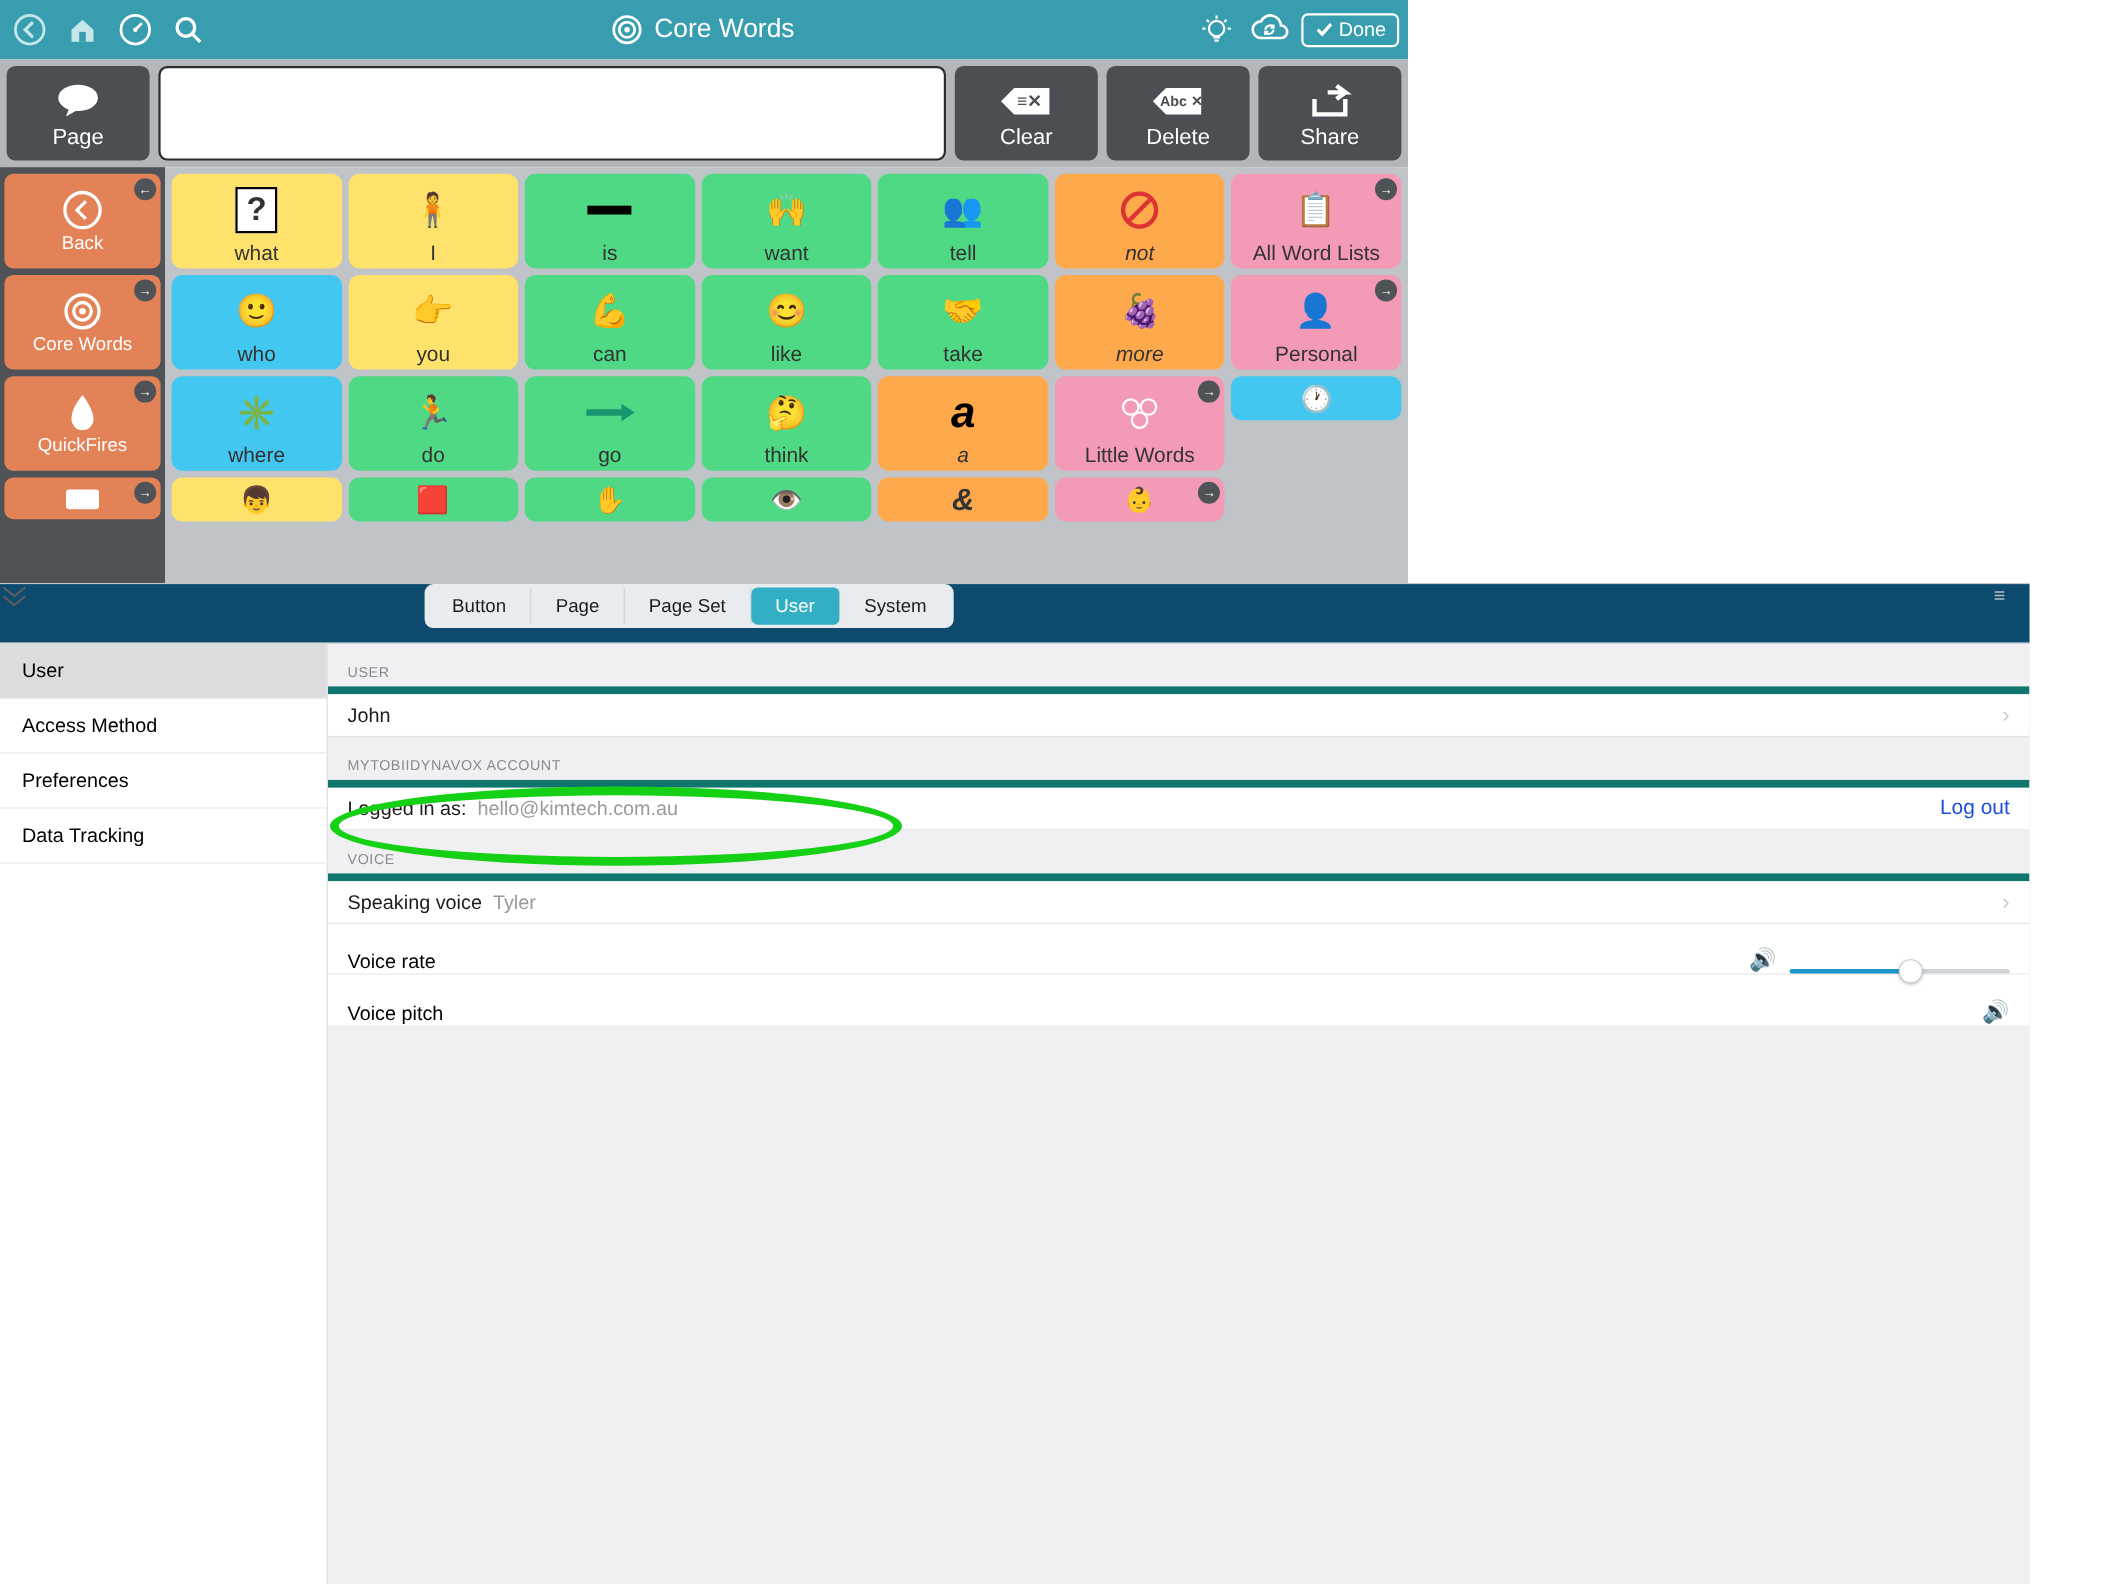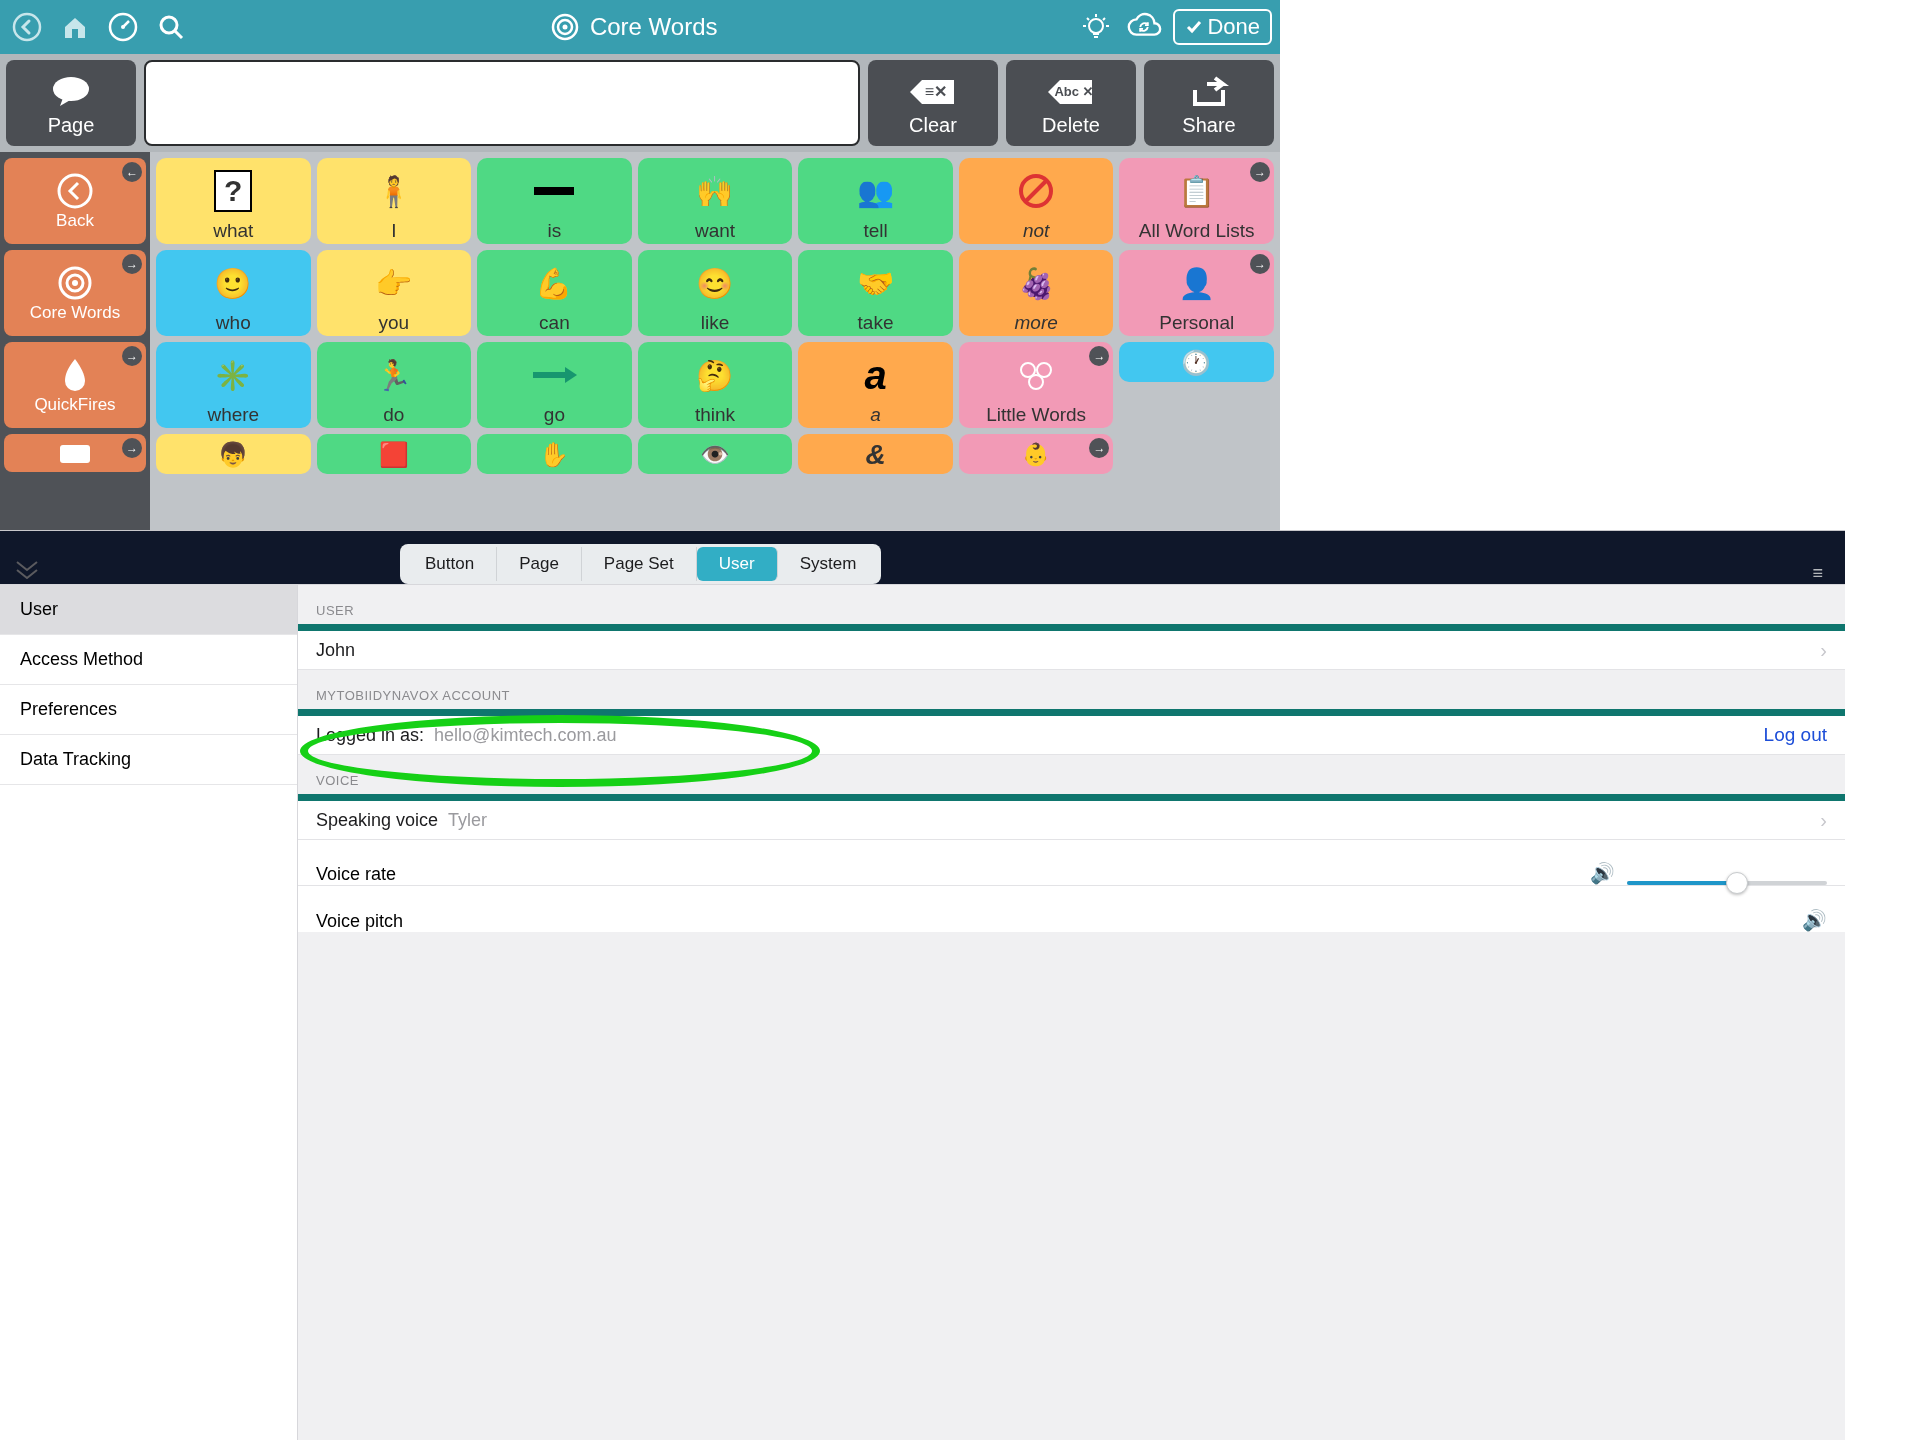--- a/index.html
+++ b/index.html
@@ -20,21 +20,21 @@
   color: #fff;
   padding: 0 8px;
 }
 .top-header .left, .top-header .right { display: flex; align-items: center; gap: 10px; }
 .top-header .center { flex: 1; display: flex; align-items: center; justify-content: center; gap: 10px; font-size: 24px; }
 .tb-icon {
   width: 38px; height: 38px; display: inline-flex; align-items: center; justify-content: center;
   color: #c7e6eb;
 }
 .done-btn {
-  border: 2px solid #fff; border-radius: 6px; padding: 3px 10px; color: #fff; font-size: 22px;
+  border: 2px solid #fff; border-radius: 6px; padding: 3px 10px; color: #fff; font-size: 18px;
   display: flex; align-items: center; gap: 4px;
 }
 
 
 .dark-bar {
   height: 98px;
   background: #b2b7bb;
   display: flex; gap: 8px; padding: 6px;
 }
 .dark-btn {
@@ -85,21 +85,21 @@
   background:#4f5257; color:#fff; display:flex; align-items:center; justify-content:center; font-size:12px;
 }
 
 
 .settings-panel {
   position:absolute; left:0; right:75px; top:530px; bottom:0; background:#f0f0f2;
   border-top:1px solid #c7c7cb; display:flex; flex-direction:column;
   box-shadow: 4px 0 0 #fff;
 }
 .tab-row {
-  height:54px; background:#0f172a; display:flex; align-items:flex-end; padding-left:14px;
+  height:54px; background:#0c4a6e; display:flex; align-items:flex-start; 
   border-bottom:1px solid #d7d7db;
 }
 .collapse-chev { font-size:20px; color:#5b5b5f; }
 .tab-seg {
   margin-left:360px; background:#e9ecee; border-radius:8px; display:flex; padding:3px;
 }
 .seg-item {
   padding:7px 22px; font-size:17px; color:#1c1c1e; border-right:1px solid #d0d3d6;
 }
 .seg-item:last-child { border-right:none;}

